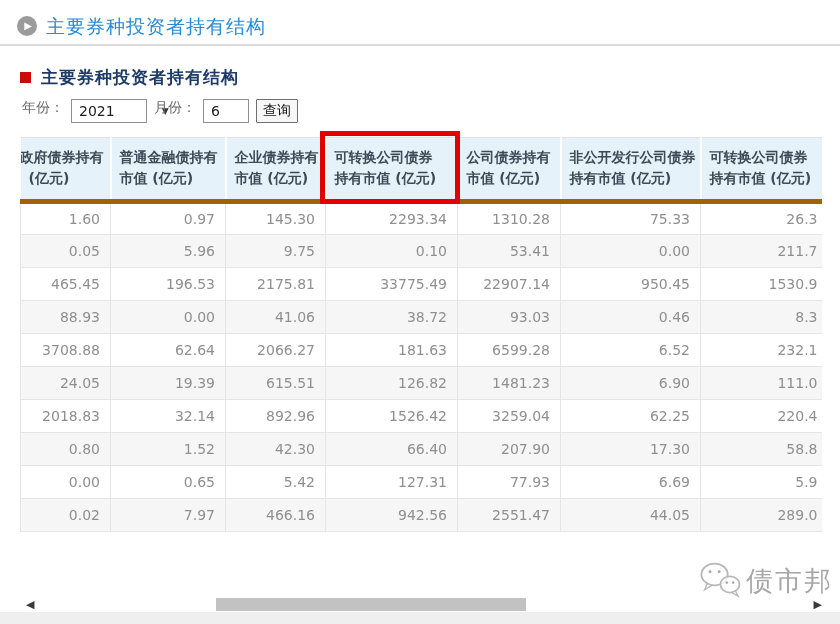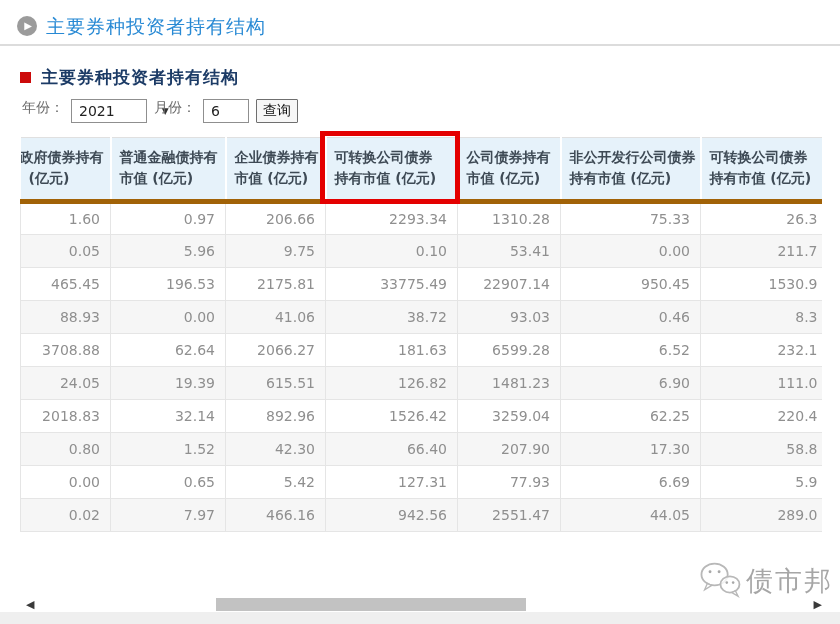--- a/index.html
+++ b/index.html
@@ -189,21 +189,21 @@
           <th>
             <div>可转换公司债券</div>
             <div>持有市值 (亿元)</div>
           </th>
         </tr>
       </thead>
     <tbody id="tbody">
         <tr>
           <td>1.60</td>
           <td>0.97</td>
-          <td>206.66</td>
+          <td>145.30</td>
           <td>2293.34</td>
           <td>1310.28</td>
           <td>75.33</td>
           <td>26.3</td>
         </tr>
         <tr>
           <td>0.05</td>
           <td>5.96</td>
           <td>9.75</td>
           <td>0.10</td>

